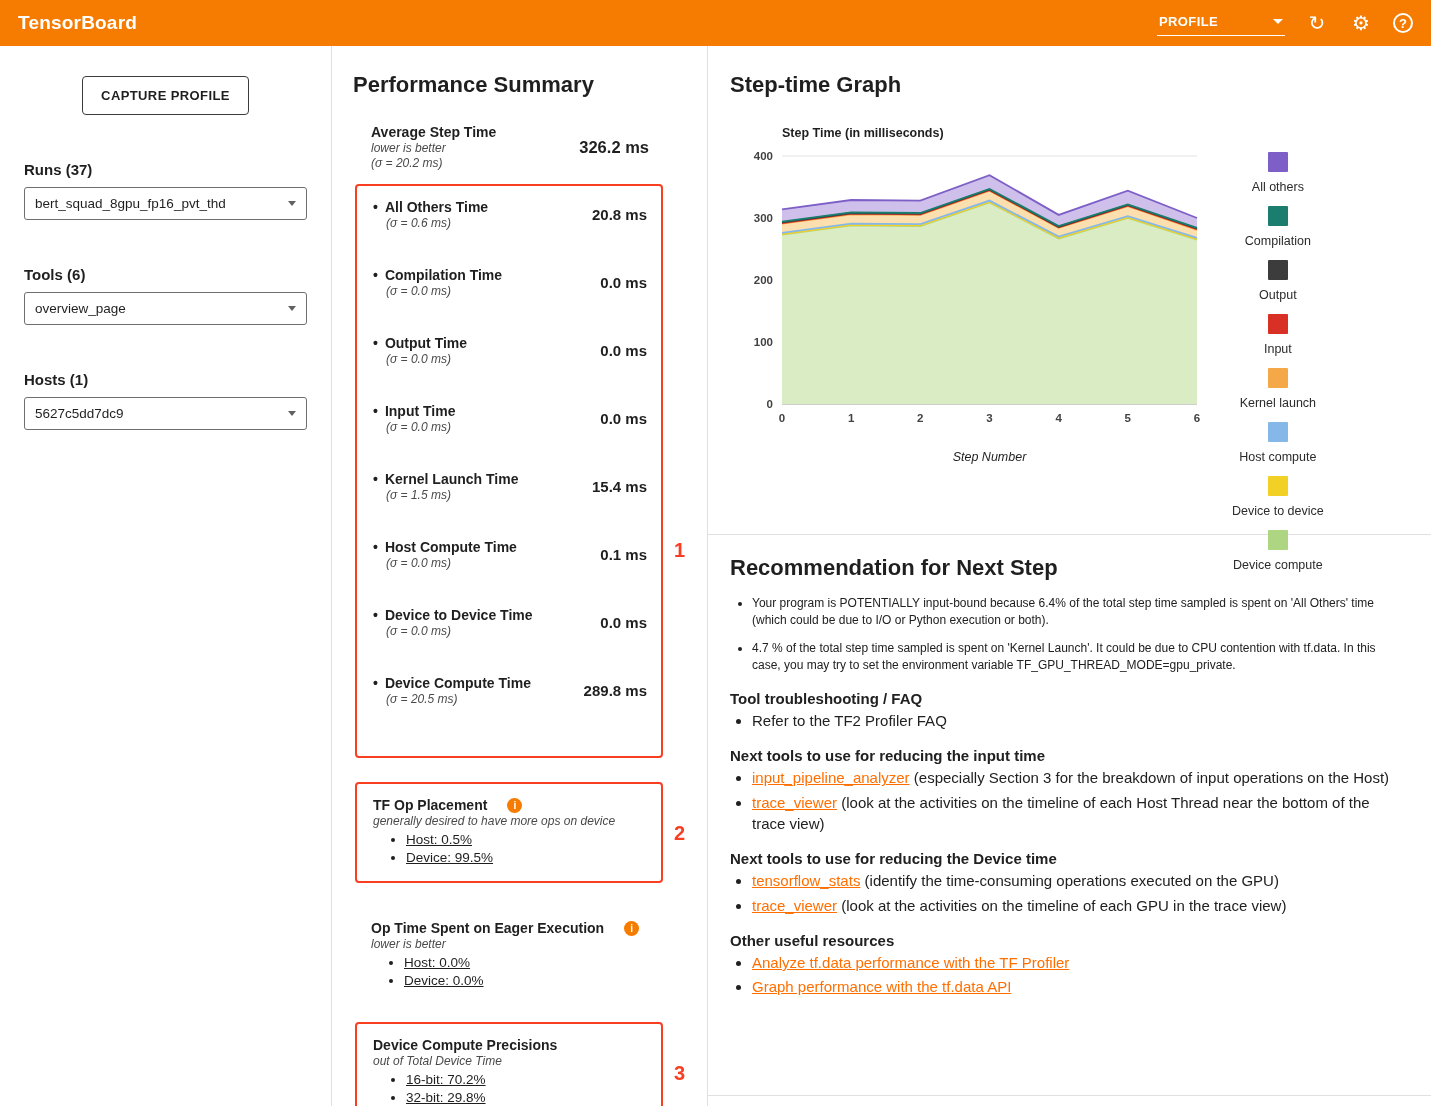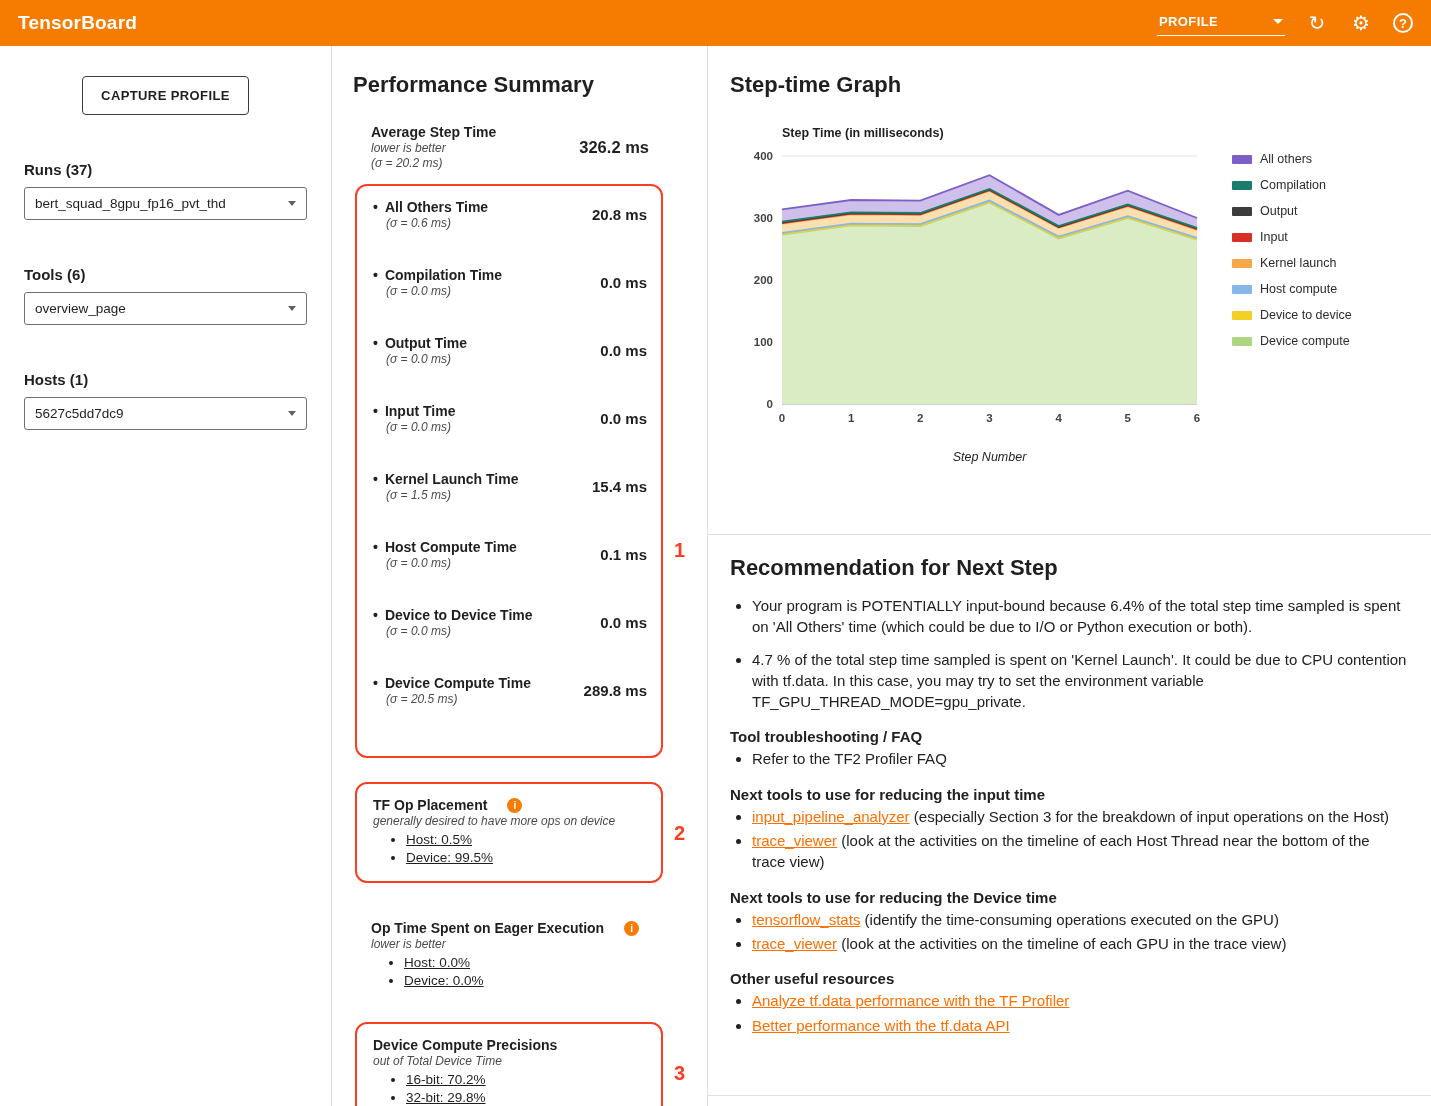--- a/index.html
+++ b/index.html
@@ -51,21 +51,21 @@
   h1.section-title{font-size:22px;font-weight:bold;color:#1f1f1f;margin:0 0 0 0;}
   .middle h1.section-title{margin-bottom:26px;}
   .avg-row{display:flex;justify-content:space-between;align-items:center;width:308px;padding:0 14px 0 16px;margin-left:2px;}
   .m-label{font-size:14px;font-weight:bold;color:#1f1f1f;}
   .m-label .blt::before{content:"•";margin-right:7px;}
   .m-sigma,.sub-italic{font-size:12px;font-style:italic;color:#4a4a4a;margin-top:1px;}
   .m-sigma{padding-left:0;}
   .m-value{font-size:15px;font-weight:bold;color:#1f1f1f;white-space:nowrap;}
   .m-value.big{font-size:16.5px;}
   .red-box{
-    position:relative;border:2px solid var(--annotation);border-radius:12px;
+    position:relative;border:2px solid var(--annotation);border-radius:4px;
     width:308px;margin:14px 0 24px 2px;padding:13px 14px 13px 16px;
   }
   .plain-box{width:308px;margin:2px 0 18px 2px;padding:13px 14px 13px 16px;}
   .m-row{display:flex;justify-content:space-between;align-items:center;margin-bottom:37px;}
   .m-row:last-child{margin-bottom:6px;}
   .m-row .m-sigma{padding-left:13px;}
   .annot{position:absolute;left:calc(100% + 13px);color:var(--annotation);font-size:20px;font-weight:bold;}
   .annot.pos-low{top:62%;}
   .annot.pos-mid{top:50%;transform:translateY(-50%);}
   .box-title{font-size:14px;font-weight:bold;color:#1f1f1f;display:flex;align-items:center;gap:20px;}
@@ -75,27 +75,27 @@
   }
   .box-list{margin:4px 0 0 0;padding-left:17px;}
   .box-list li{font-size:13.5px;color:#1f1f1f;margin:3px 16px;text-decoration:underline;}
   
   .graph-card{height:489px;padding:26px 0 0 22px;border-bottom:1px solid var(--divider);}
   .chart-wrap{display:flex;margin:28px 12px 0 14px;}
   .chart-title{font-size:12.5px;font-weight:bold;color:#1f1f1f;margin:0 0 8px 38px;}
   .chart-xlabel{font-size:12.5px;font-style:italic;color:#1f1f1f;text-align:center;width:415px;margin:10px 0 0 38px;}
   svg text{font-family:"Liberation Sans",sans-serif;}
   .legend{display:flex;flex-direction:column;gap:12px;margin:26px 0 0 26px;}
-  .legend-item{display:flex;align-items:center;gap:8px;}
+  .legend-item{display:flex;align-items:center;gap:8px;flex-direction:column;}
   .legend-swatch{width:20px;height:9px;border-radius:1px;flex:0 0 20px;}
   .legend-label{font-size:12.5px;color:#2b2b2b;}
   
   .recommendation{height:561px;padding:20px 24px 0 22px;border-bottom:1px solid var(--divider);}
   .rec-bullets{margin:14px 0 0 0;padding-left:22px;}
-  .rec-bullets > li{font-size:15px;line-height:1.42;margin-bottom:11px;max-width:680px;}
+  .rec-bullets > li{font-size:12px;line-height:1.42;margin-bottom:11px;max-width:680px;}
   .rec-heading{font-size:15px;font-weight:bold;margin:16px 0 2px 0;}
   .rec-list{margin:2px 0 0 0;padding-left:22px;}
   .rec-list li{font-size:15px;line-height:1.42;margin:3px 0;max-width:680px;}
   a.rec-link{color:var(--link);text-decoration:underline;cursor:pointer;}
 </style>
 </head>
 <body>
 
 <div class="header">
   <span class="app-title">TensorBoard</span>
@@ -345,17 +345,17 @@
 
       <div class="rec-heading">Next tools to use for reducing the Device time</div>
       <ul class="rec-list">
         <li><a class="rec-link">tensorflow_stats</a><span> (identify the time-consuming operations executed on the GPU)</span></li>
         <li><a class="rec-link">trace_viewer</a><span> (look at the activities on the timeline of each GPU in the trace view)</span></li>
       </ul>
 
       <div class="rec-heading">Other useful resources</div>
       <ul class="rec-list">
         <li><a class="rec-link">Analyze tf.data performance with the TF Profiler</a></li>
-        <li><a class="rec-link">Better performance with the tf.data API</a></li>
+        <li><a class="rec-link">Graph performance with the tf.data API</a></li>
       </ul>
     </div>
   </div>
 </div>
 
 </body></html>

